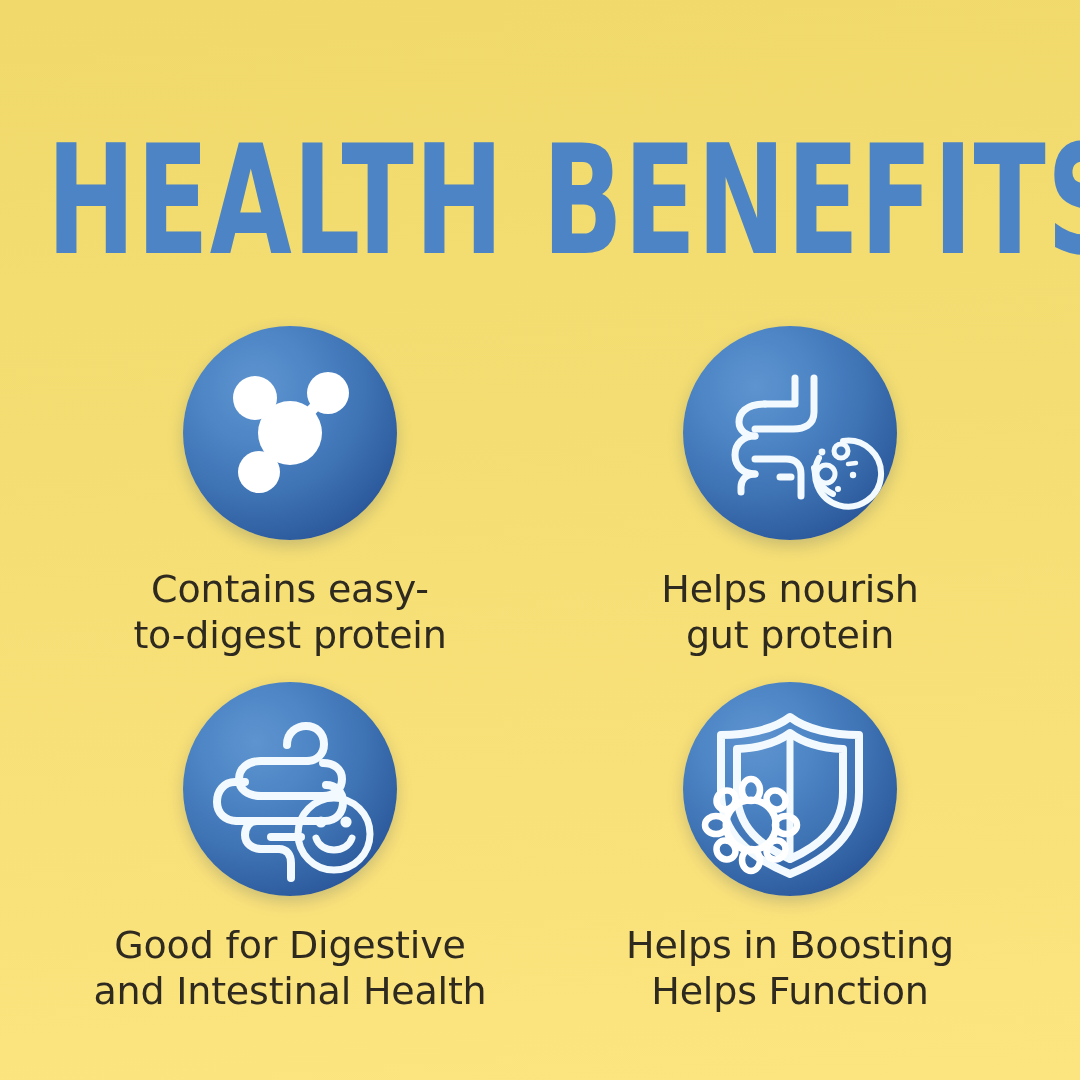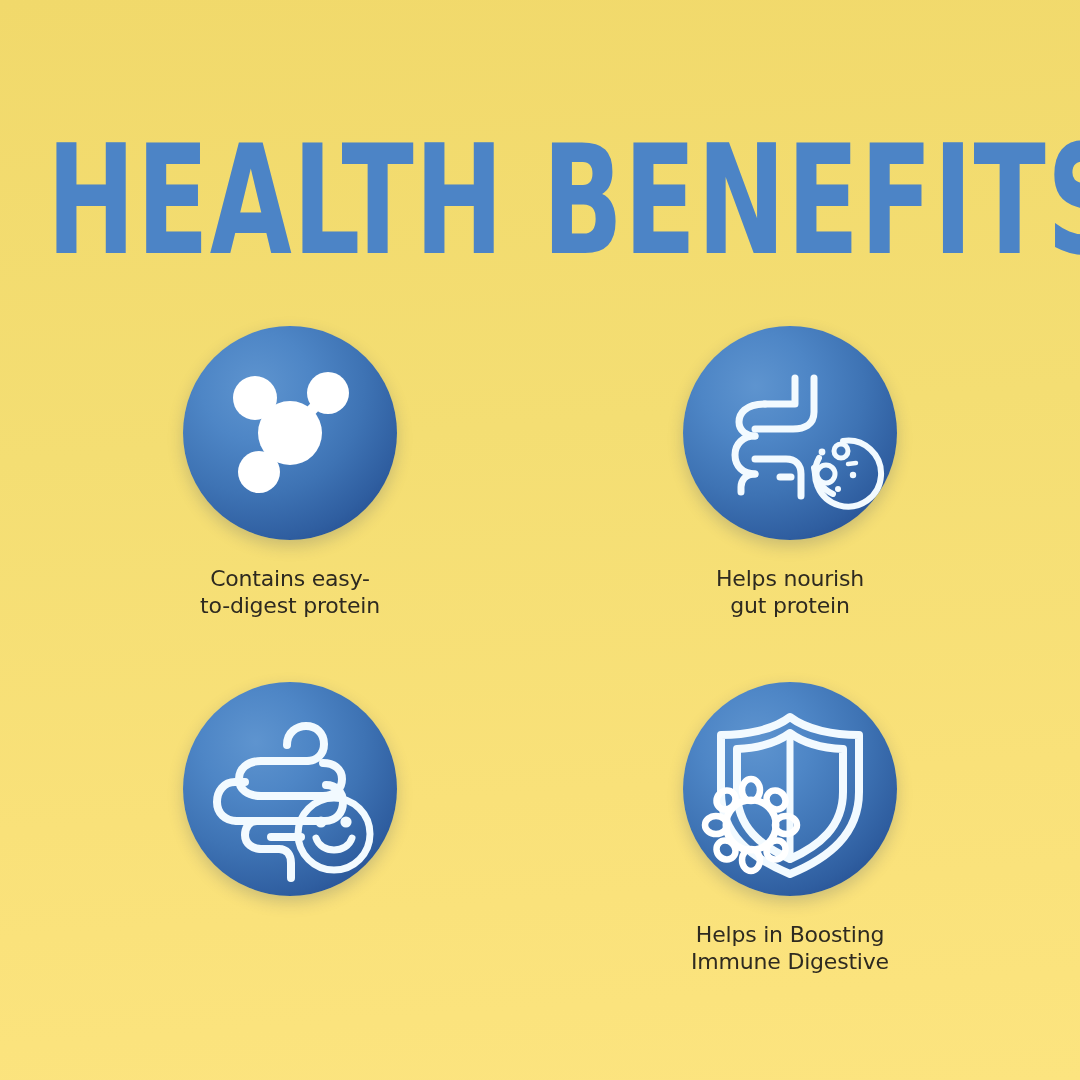--- a/index.html
+++ b/index.html
@@ -84,21 +84,21 @@
     width: 100%;
     height: 100%;
     display: block;
   }
 
   .caption {
     margin-top: 26px;
     text-align: center;
     color: #2E2A20;
     font-family: "DejaVu Sans", "Liberation Sans", sans-serif;
-    font-size: 22px;
+    font-size: 38px;
     line-height: 1.22;
     font-weight: 400;
     letter-spacing: -0.2px;
     white-space: pre-line;
     max-width: 440px;
   }
 </style>
 </head>
 <body>
 
@@ -191,20 +191,22 @@
           <g stroke="#F2FAFF" stroke-width="7" fill="none">
             <circle cx="151" cy="152" r="36"></circle>
             <path d="M133 156 C138 172 164 172 169 156" stroke-linecap="round"></path>
           </g>
           <g fill="#F2FAFF">
             <circle cx="138" cy="140" r="5.6"></circle>
             <circle cx="163" cy="140" r="5.6"></circle>
           </g>
         </svg>
       </div>
+      <div class="caption">Good for Digestive
+and Intestinal Health</div>
     </div>
 
     <div class="tile">
       <div class="badge">
         <svg viewBox="0 0 214 214">
           <g stroke="#F2FAFF" fill="none" stroke-linejoin="round" stroke-linecap="round">
 
             <path d="M38 53 C63 53 90 48 107 35 C124 48 151 53 176 53
                      L176 110 C176 152 146 176 107 192
                      C68 176 38 152 38 110 Z" stroke-width="8"></path>
@@ -225,17 +227,17 @@
             <ellipse cx="33" cy="143" rx="11" ry="9"></ellipse>
             <ellipse cx="103" cy="143" rx="11" ry="9"></ellipse>
             <ellipse cx="43" cy="118" rx="10" ry="9" transform="rotate(-45 43 118)"></ellipse>
             <ellipse cx="93" cy="118" rx="10" ry="9" transform="rotate(45 93 118)"></ellipse>
             <ellipse cx="43" cy="168" rx="10" ry="9" transform="rotate(45 43 168)"></ellipse>
             <ellipse cx="93" cy="168" rx="10" ry="9" transform="rotate(-45 93 168)"></ellipse>
           </g>
         </svg>
       </div>
       <div class="caption">Helps in Boosting
-Immune Digestive</div>
+Helps Function</div>
     </div>
 
   </div>
 </div>
 
 </body></html>

